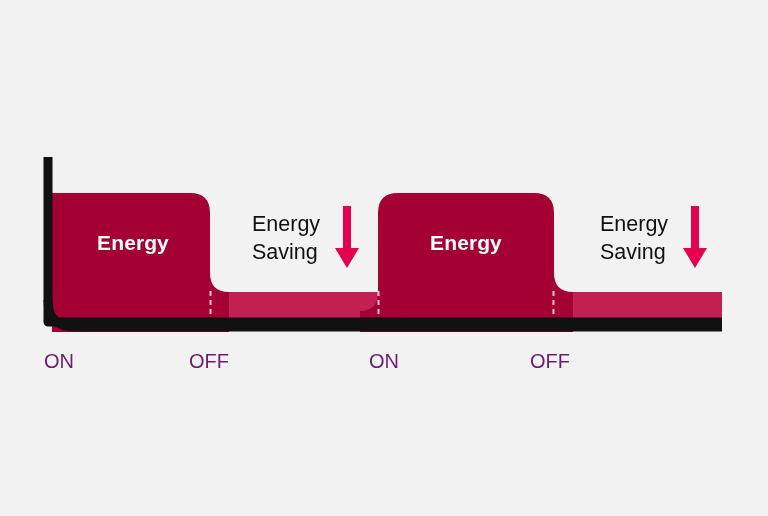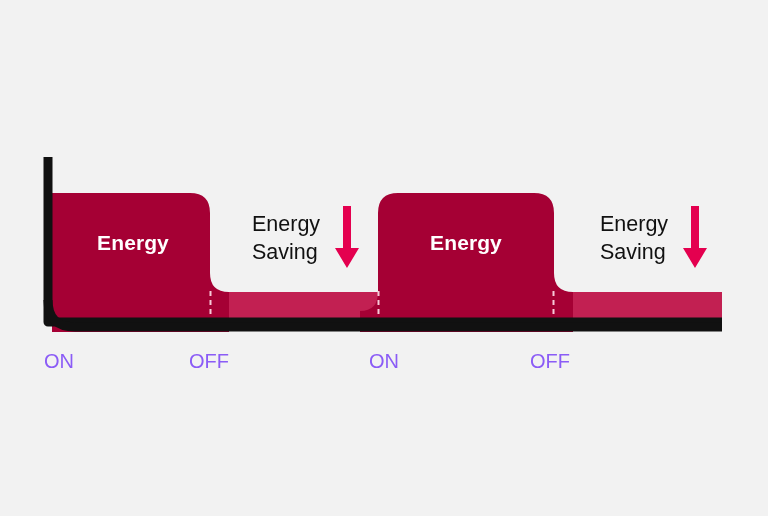--- a/index.html
+++ b/index.html
@@ -47,21 +47,21 @@
     font-size: 21.5px;
     font-weight: normal;
     line-height: 1.32;
     white-space: nowrap;
   }
   .saving-arrow {
     margin-left: 14px;
     display: block;
   }
   .axis-tick-label {
-    color: #8b5cf6;
+    color: #701a75;
     font-size: 20px;
     font-weight: normal;
     white-space: nowrap;
   }
 </style>
 </head>
 <body>
 
 <div id="stage">
 

